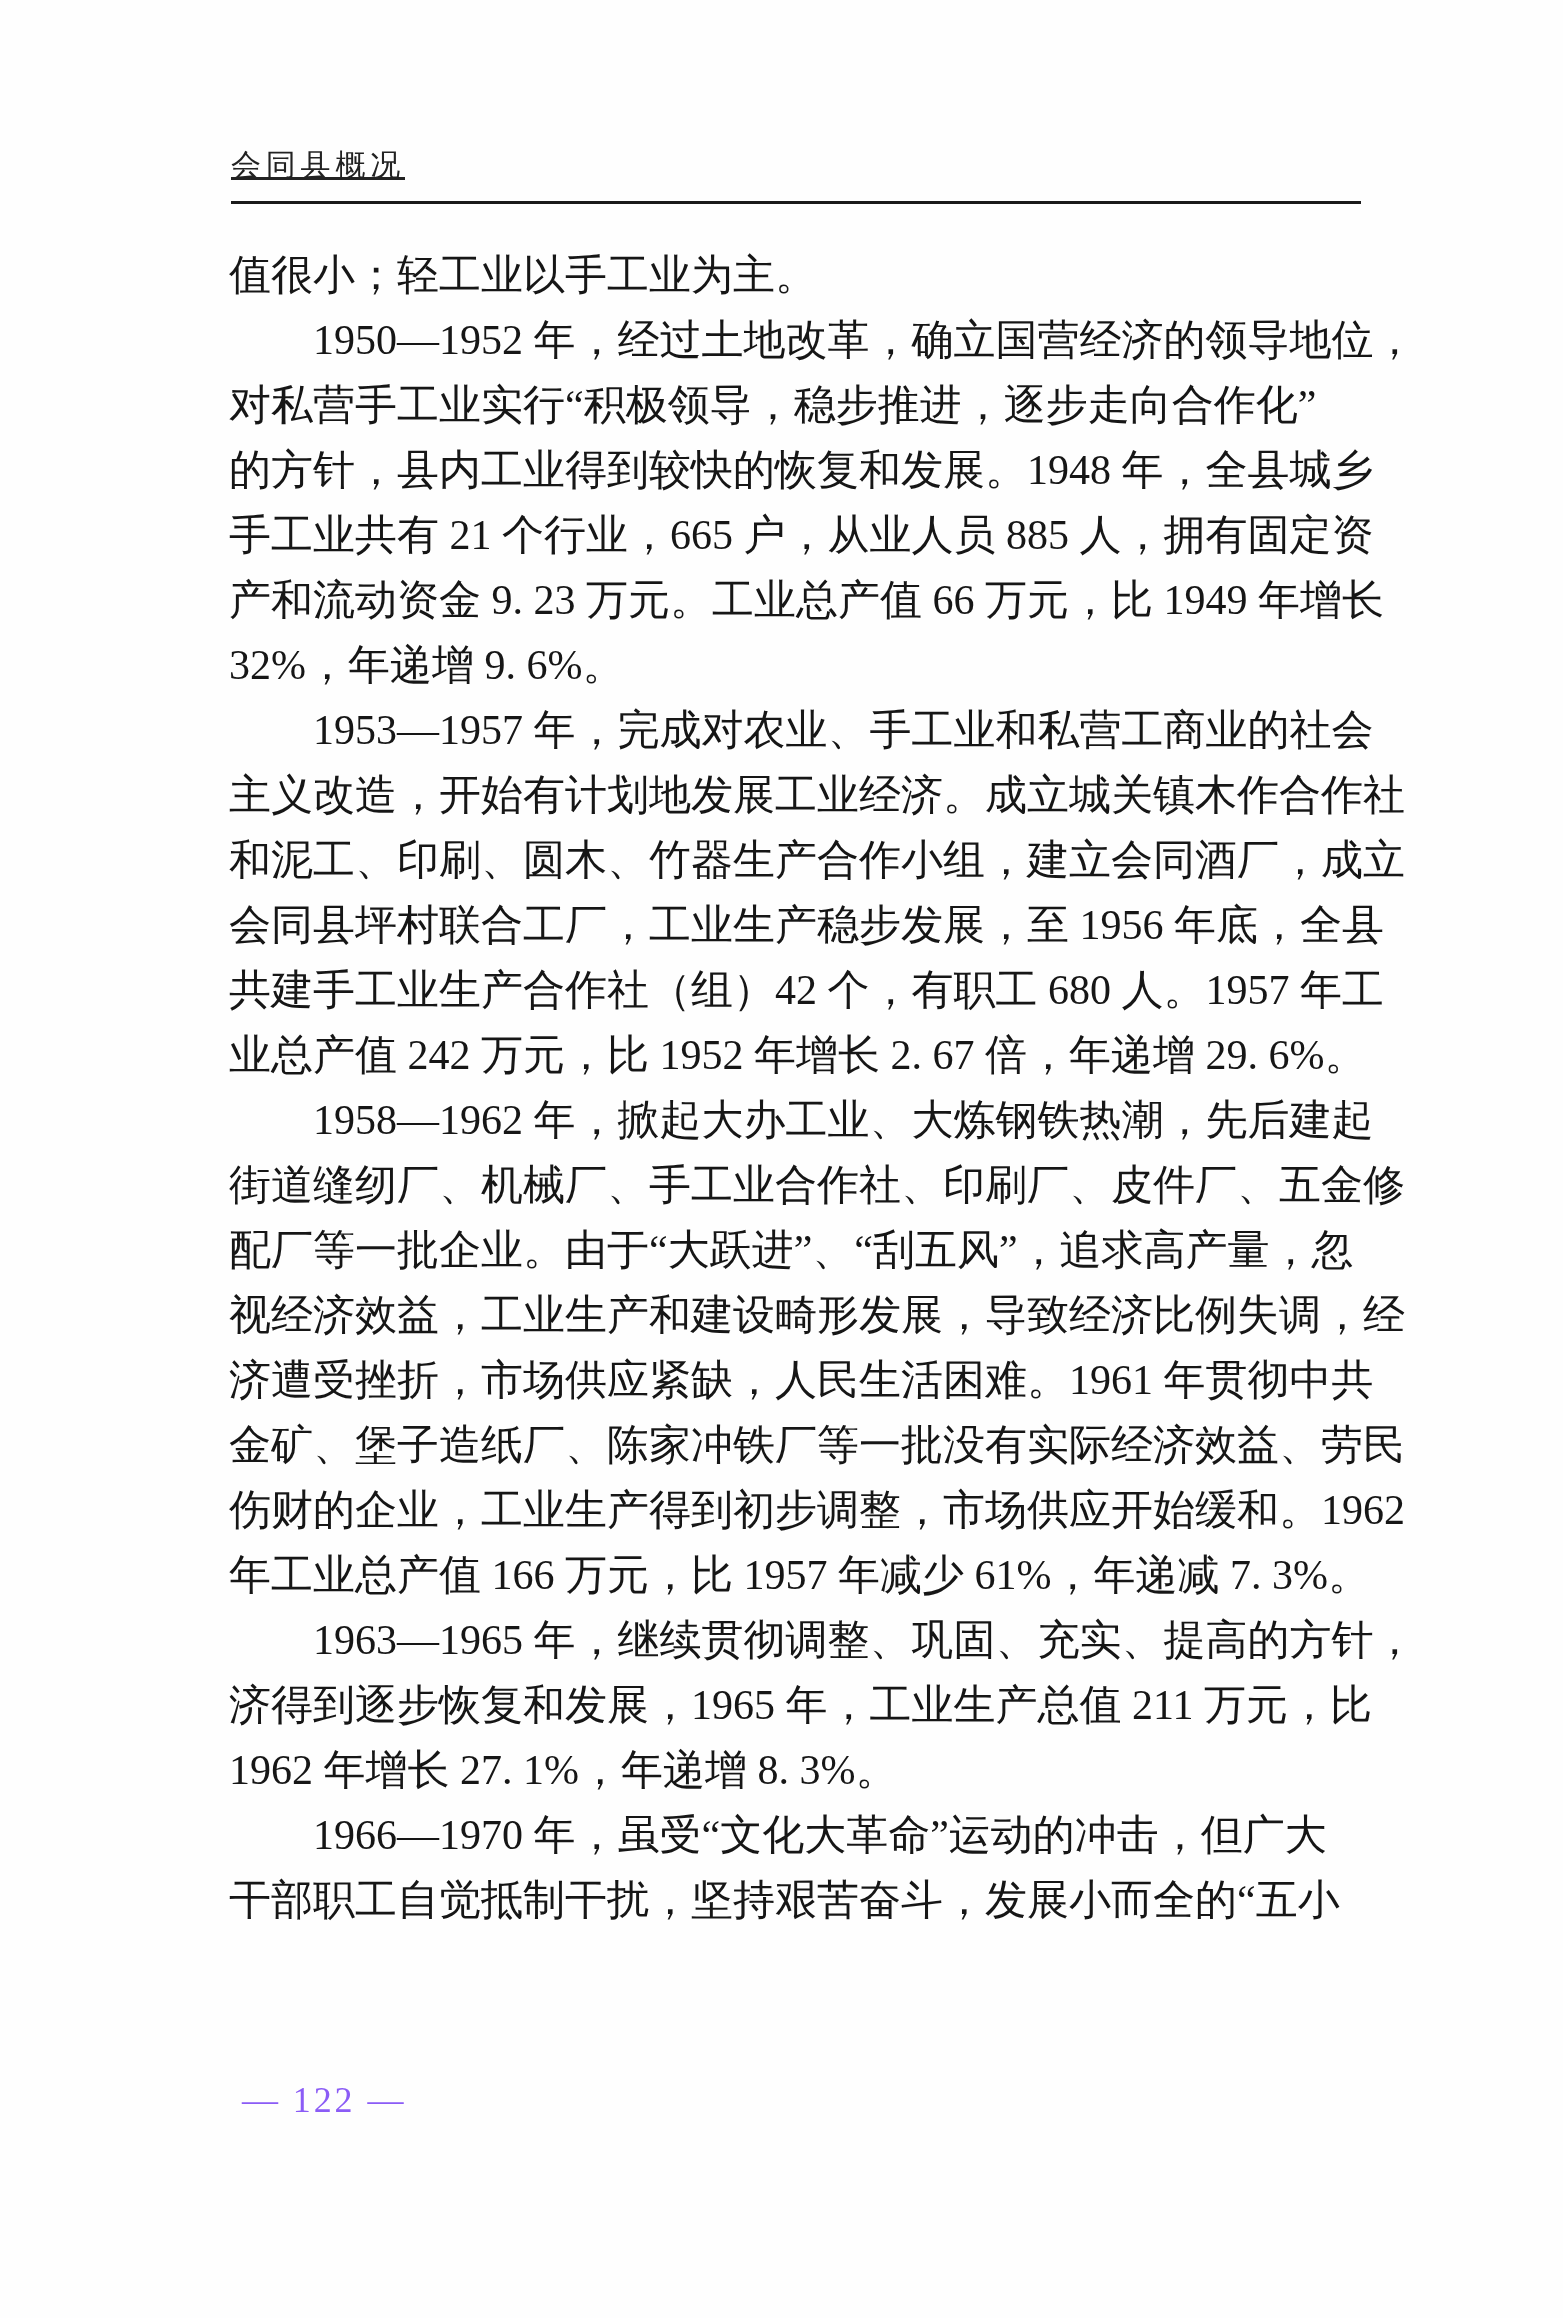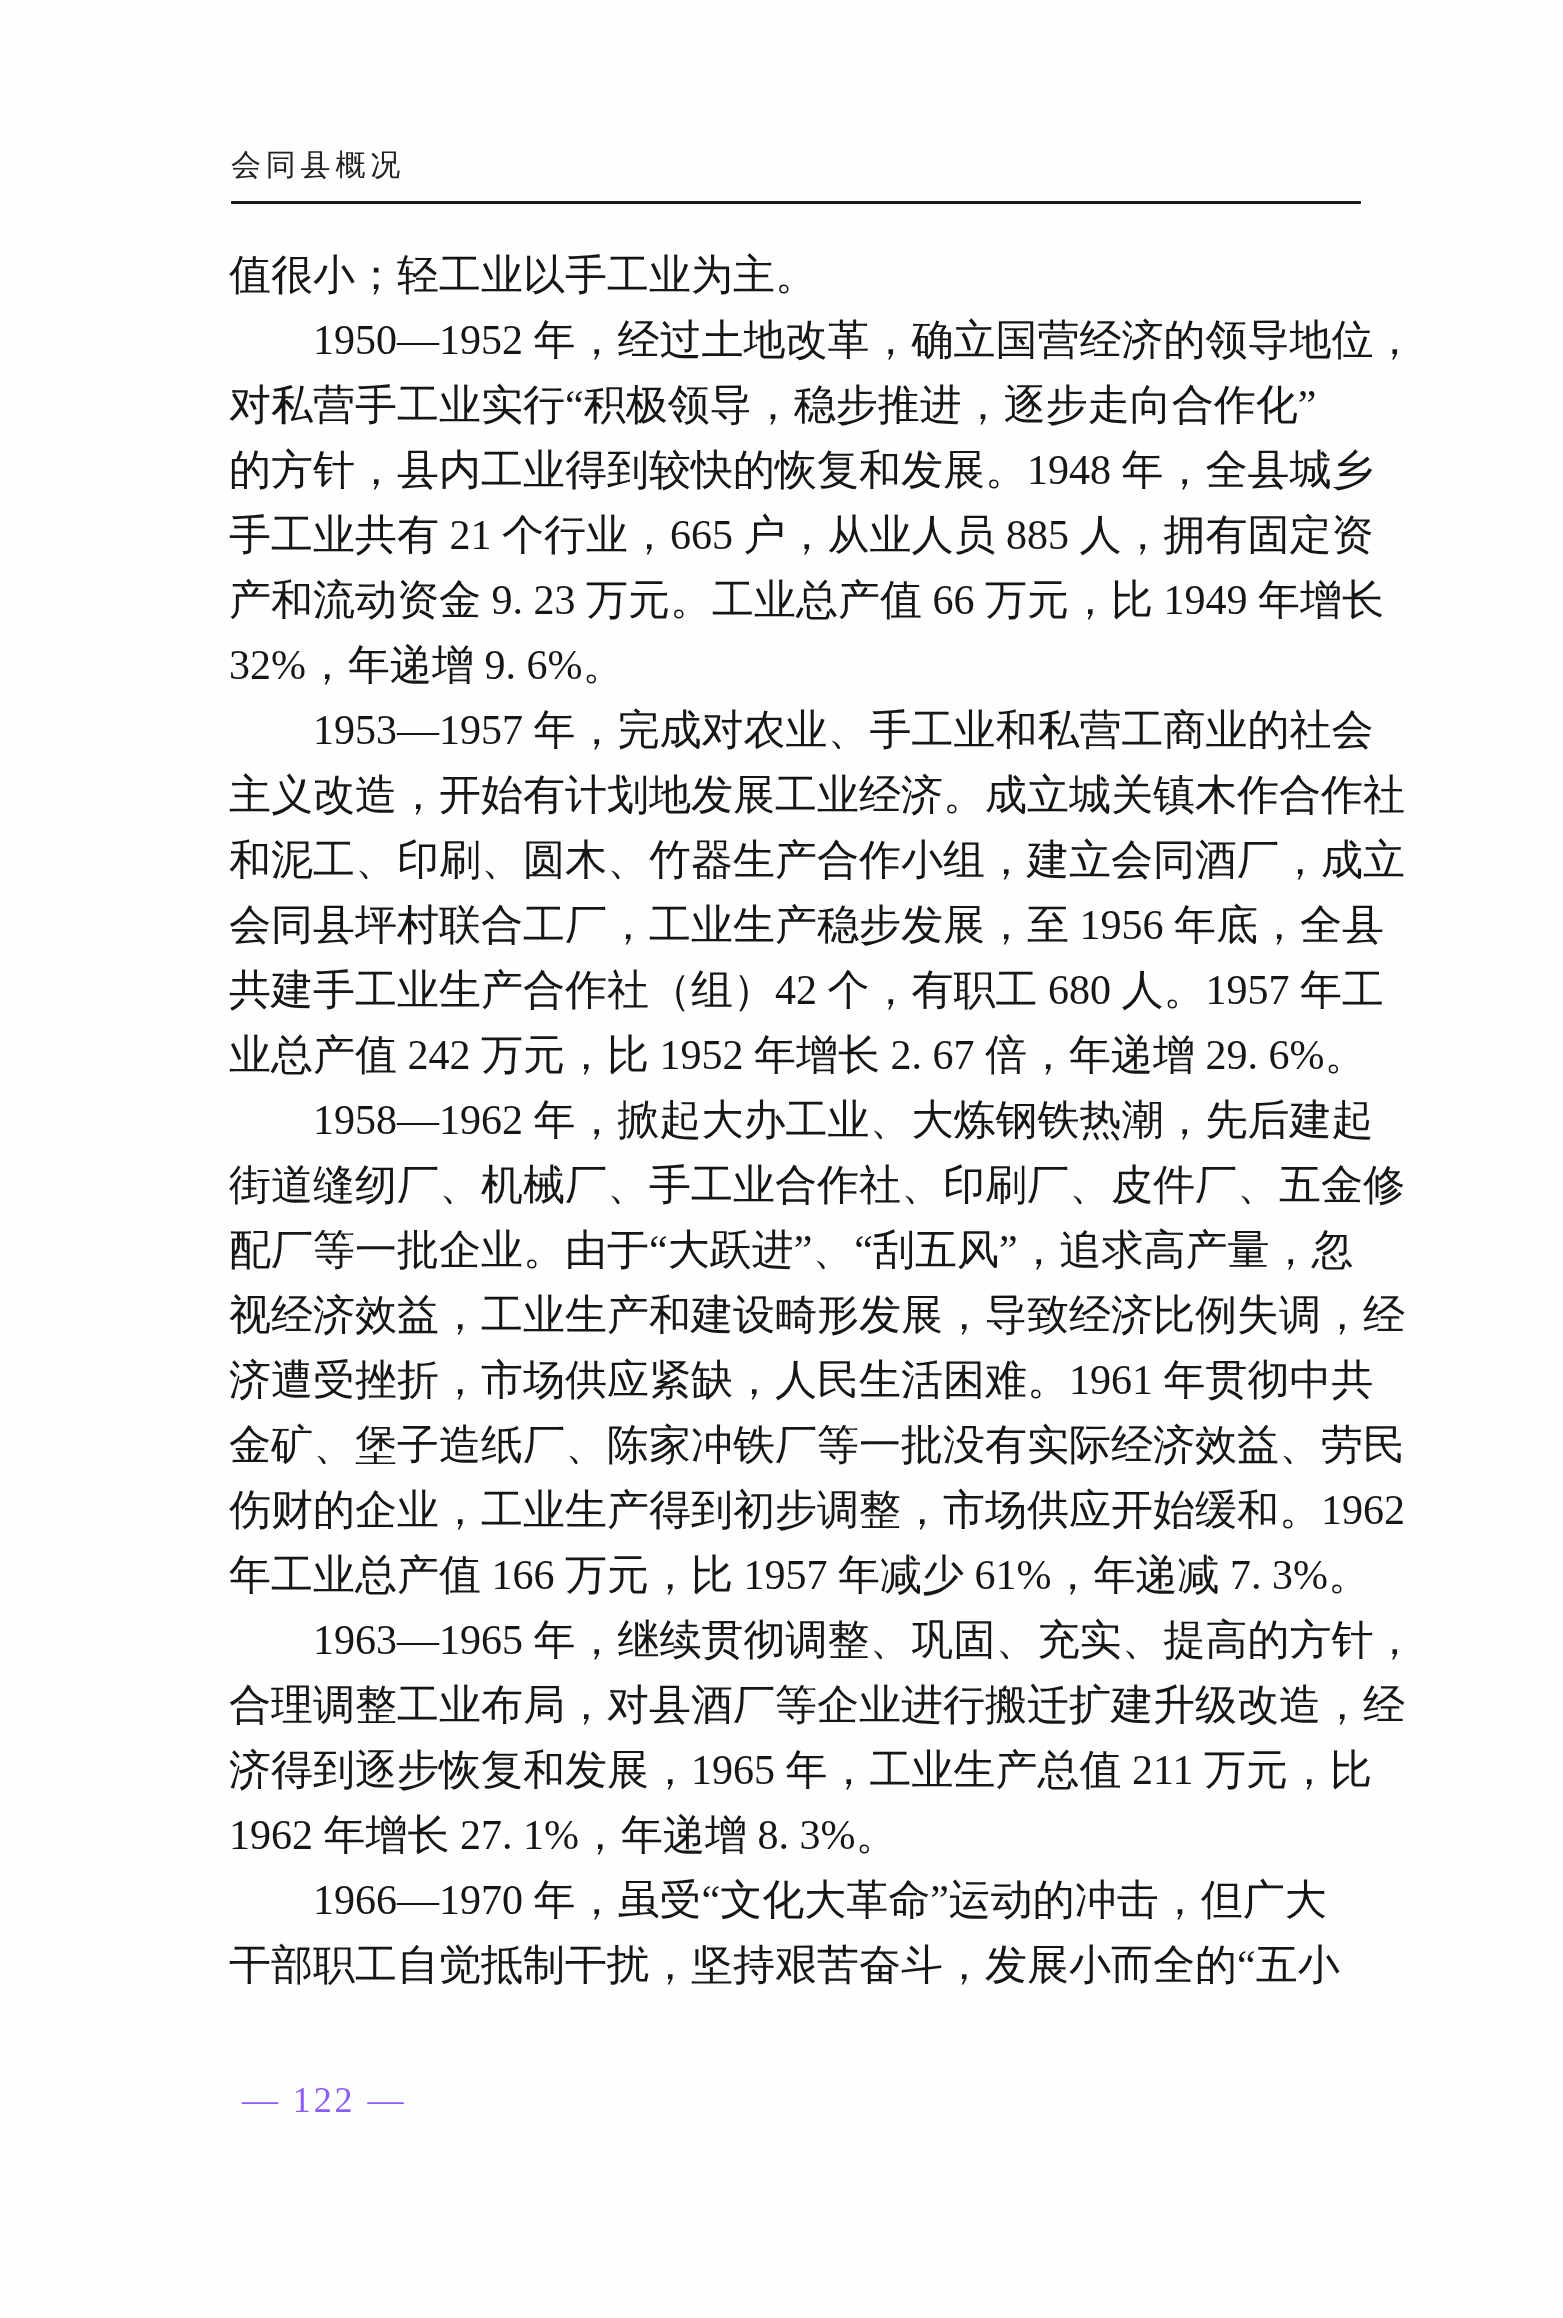--- a/index.html
+++ b/index.html
@@ -17,20 +17,21 @@
     overflow: hidden;
   }
   .running-head {
     position: absolute;
     left: 231px;
     top: 145px;
     font-size: 30px;
     letter-spacing: 4.8px;
     color: #222;
     white-space: nowrap;
+    text-decoration: underline;
   }
   .head-rule {
     position: absolute;
     left: 231px;
     top: 201px;
     width: 1130px;
     height: 3.4px;
     background: #1a1a1a;
   }
   .body-block {
@@ -81,21 +82,20 @@
     <div class="body-line">业总产值 242 万元，比 1952 年增长 2. 67 倍，年递增 29. 6%。</div>
     <div class="body-line">　　1958—1962 年，掀起大办工业、大炼钢铁热潮，先后建起</div>
     <div class="body-line">街道缝纫厂、机械厂、手工业合作社、印刷厂、皮件厂、五金修</div>
     <div class="body-line">配厂等一批企业。由于“大跃进”、“刮五风”，追求高产量，忽</div>
     <div class="body-line">视经济效益，工业生产和建设畸形发展，导致经济比例失调，经</div>
     <div class="body-line">济遭受挫折，市场供应紧缺，人民生活困难。1961 年贯彻中共</div>
     <div class="body-line">金矿、堡子造纸厂、陈家冲铁厂等一批没有实际经济效益、劳民</div>
     <div class="body-line">伤财的企业，工业生产得到初步调整，市场供应开始缓和。1962</div>
     <div class="body-line">年工业总产值 166 万元，比 1957 年减少 61%，年递减 7. 3%。</div>
     <div class="body-line">　　1963—1965 年，继续贯彻调整、巩固、充实、提高的方针，</div>
-    <div class="body-line">合理调整工业布局，对县酒厂等企业进行搬迁扩建升级改造，经</div>
     <div class="body-line">济得到逐步恢复和发展，1965 年，工业生产总值 211 万元，比</div>
     <div class="body-line">1962 年增长 27. 1%，年递增 8. 3%。</div>
     <div class="body-line">　　1966—1970 年，虽受“文化大革命”运动的冲击，但广大</div>
     <div class="body-line">干部职工自觉抵制干扰，坚持艰苦奋斗，发展小而全的“五小</div>
   </div>
 
   <div class="page-number">— 122 —</div>
 
 </div>
 

